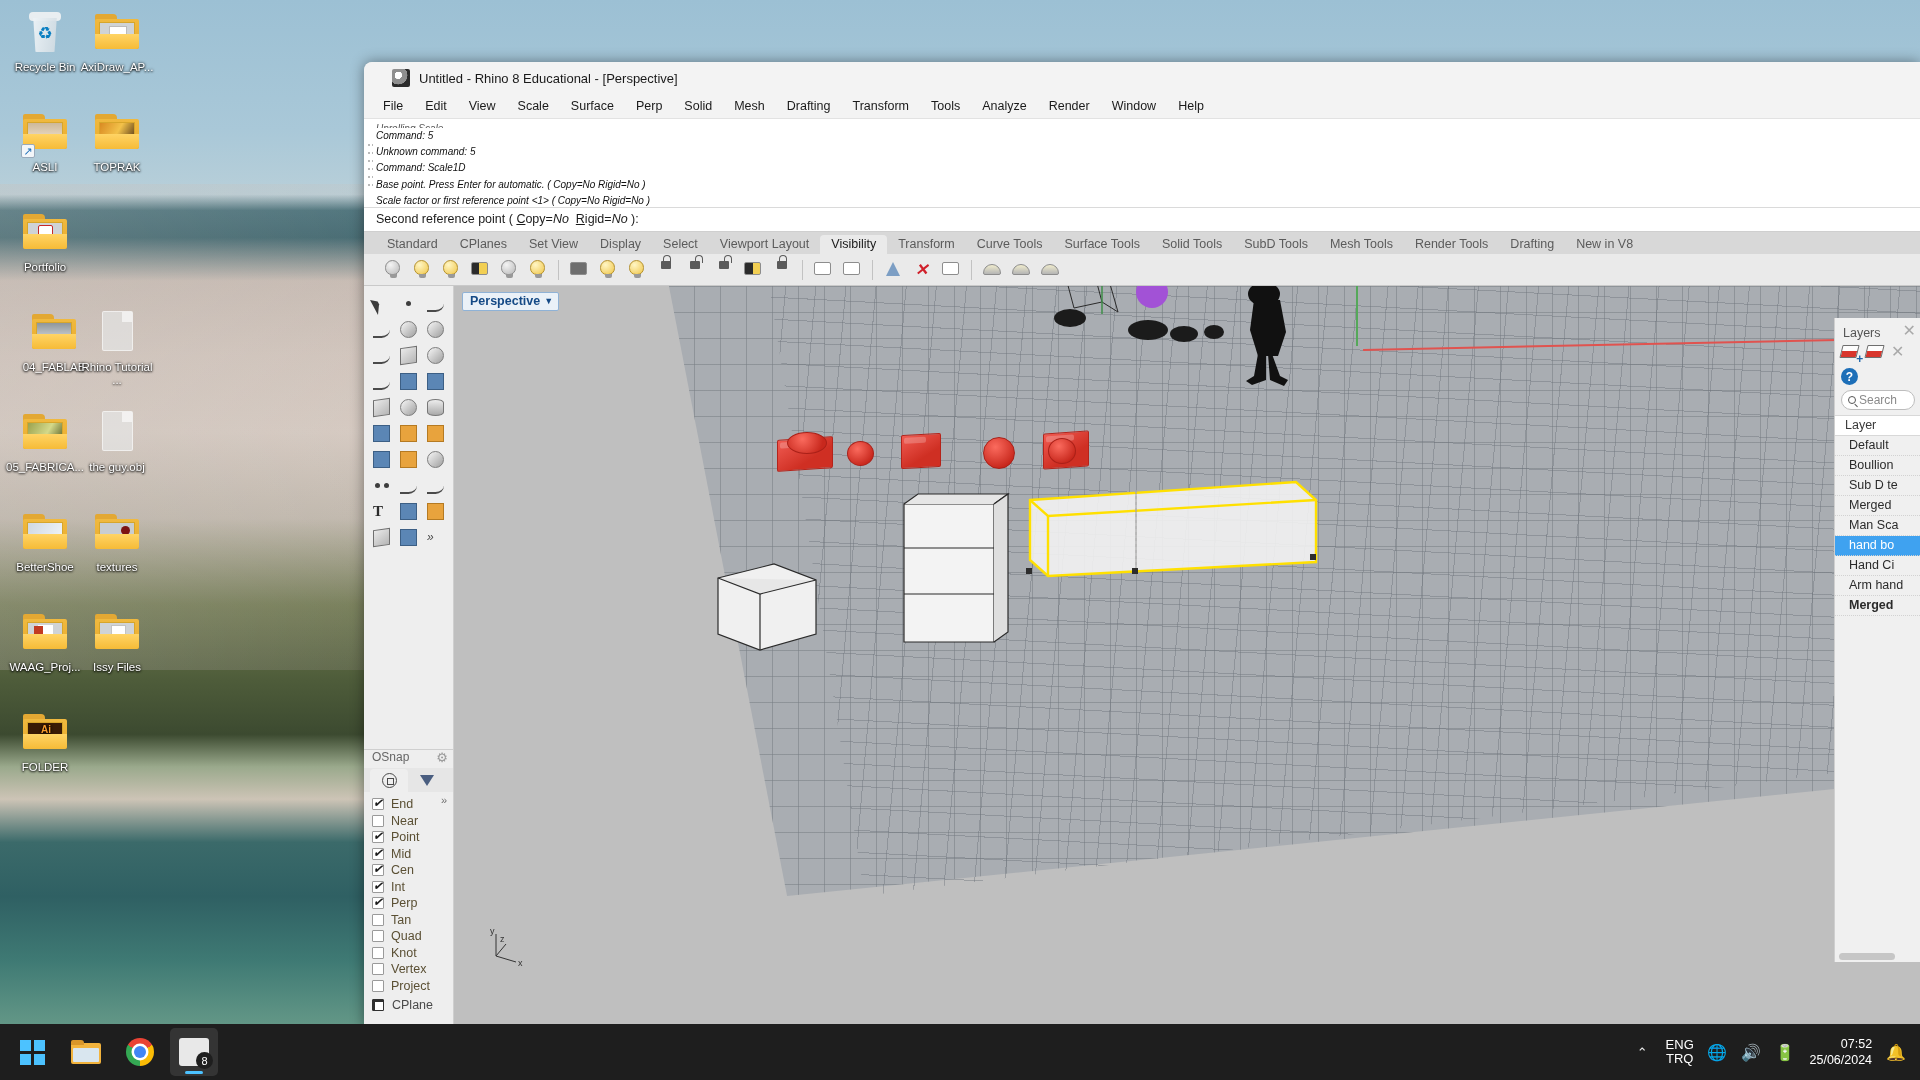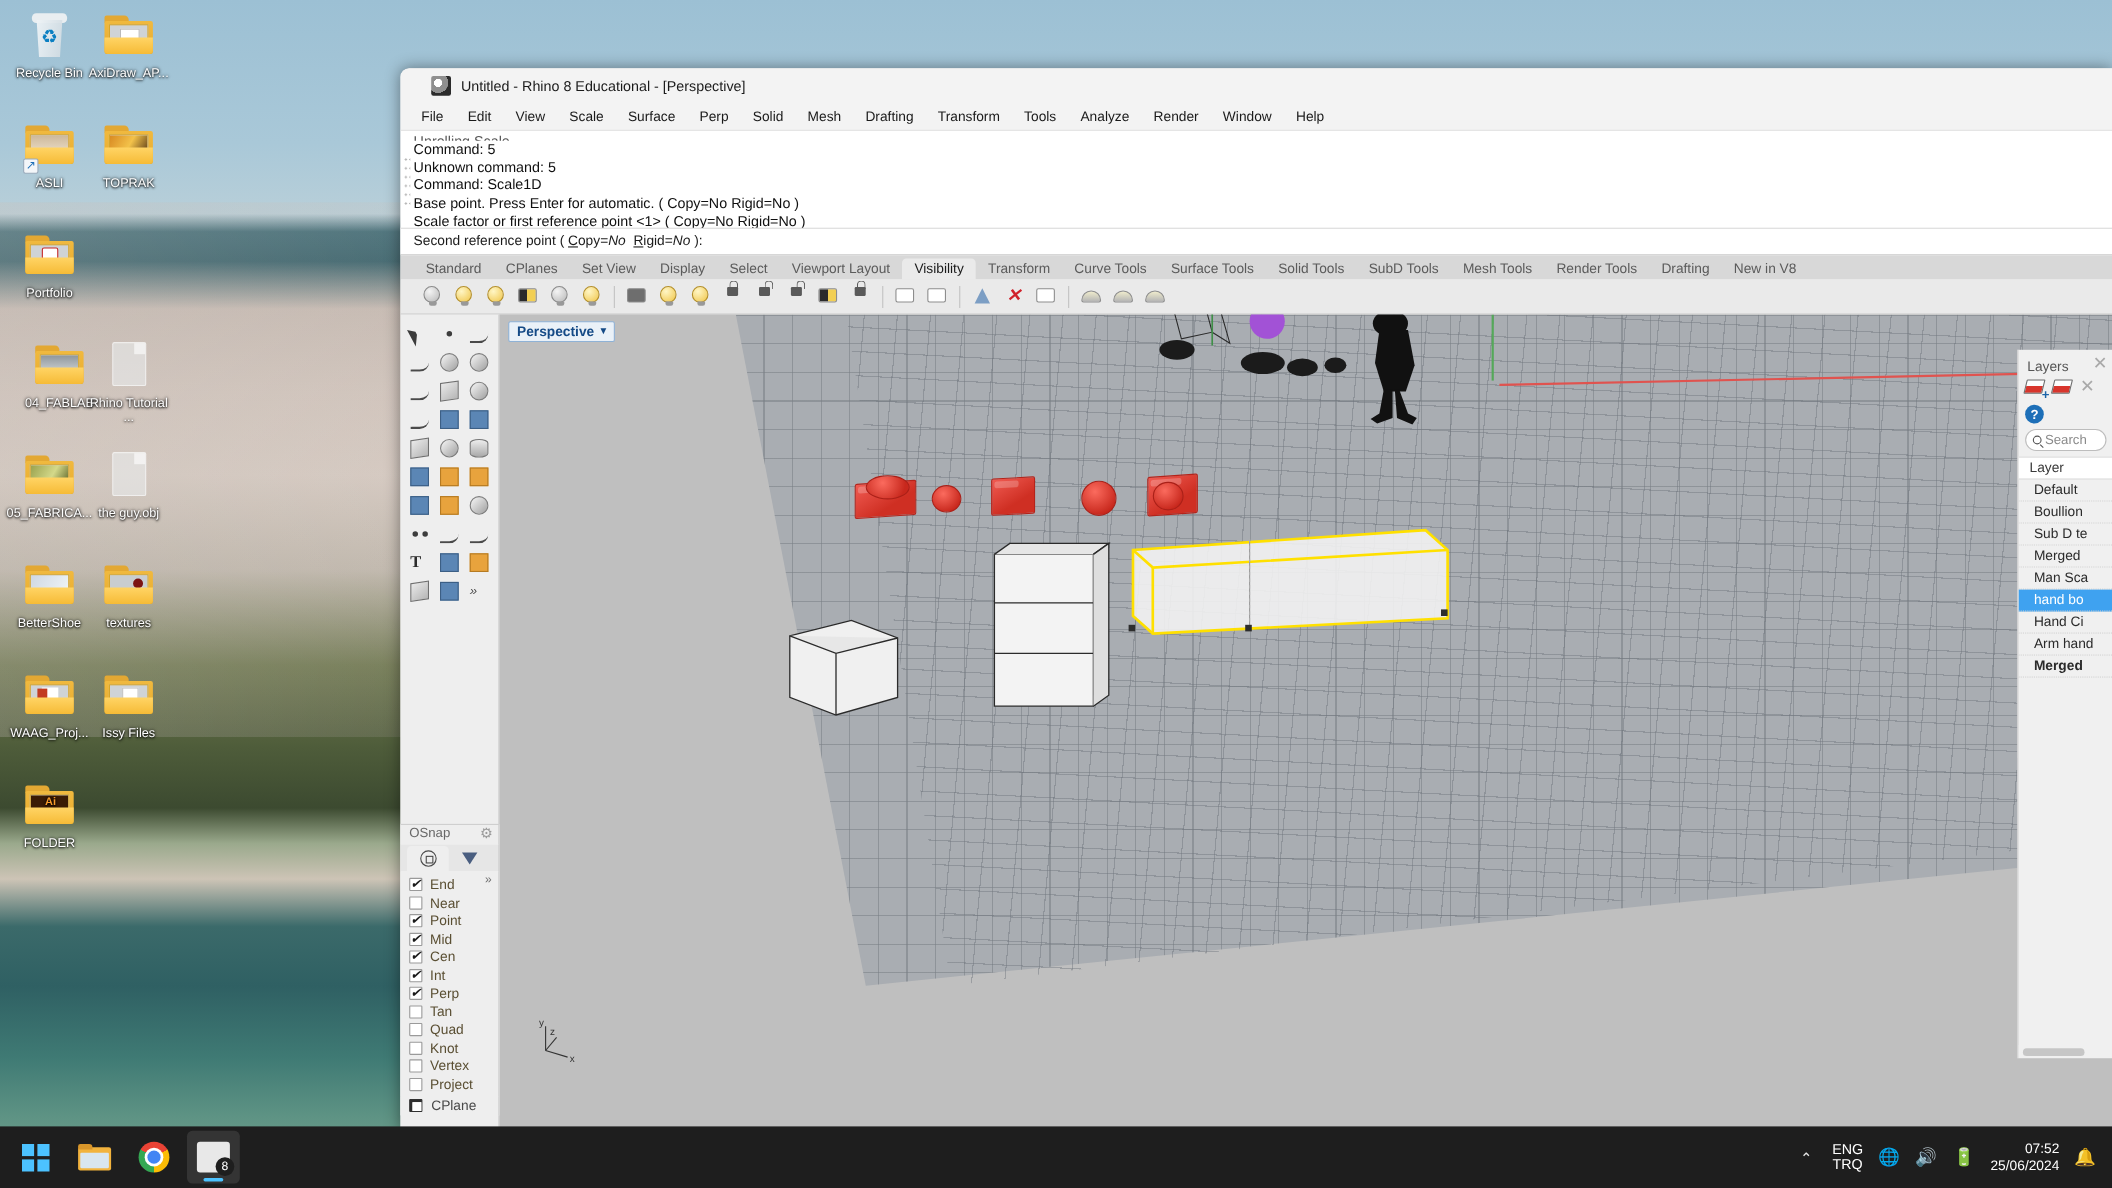--- a/index.html
+++ b/index.html
@@ -184,22 +184,22 @@
     border-bottom: 1px solid #e2e2e2;
   }
   .menu-item { padding: 3px 9px; font-size: 12.5px; color: #1a1a1a; border-radius: 3px; }
 
   
   #cmdarea {
     background: #fff; border-bottom: 1px solid #cfcfcf;
     padding: 0 0 0 0; position: relative;
   }
   #cmdhist {
-    padding: 2px 0 1px 12px; font-size: 13px; line-height: 16.2px; color: #101010;
-    height: 88px; overflow: hidden;
+    padding: 2px 0 1px 12px; font-size: 10px; line-height: 16.2px; color: #101010;
+    height: 88px; overflow: hidden; font-style: italic;
   }
   .cmd-clip { height: 7px; overflow: hidden; color: #555; }
   #cmdline {
     border-top: 1px solid #dadada;
     padding: 3px 0 4px 12px; font-size: 12.5px; line-height: 16px;
     background: #fff;
   }
   #cmdline b { font-weight: normal; }
   #cmdline i { font-style: italic; }
   .uline { text-decoration: underline; }

